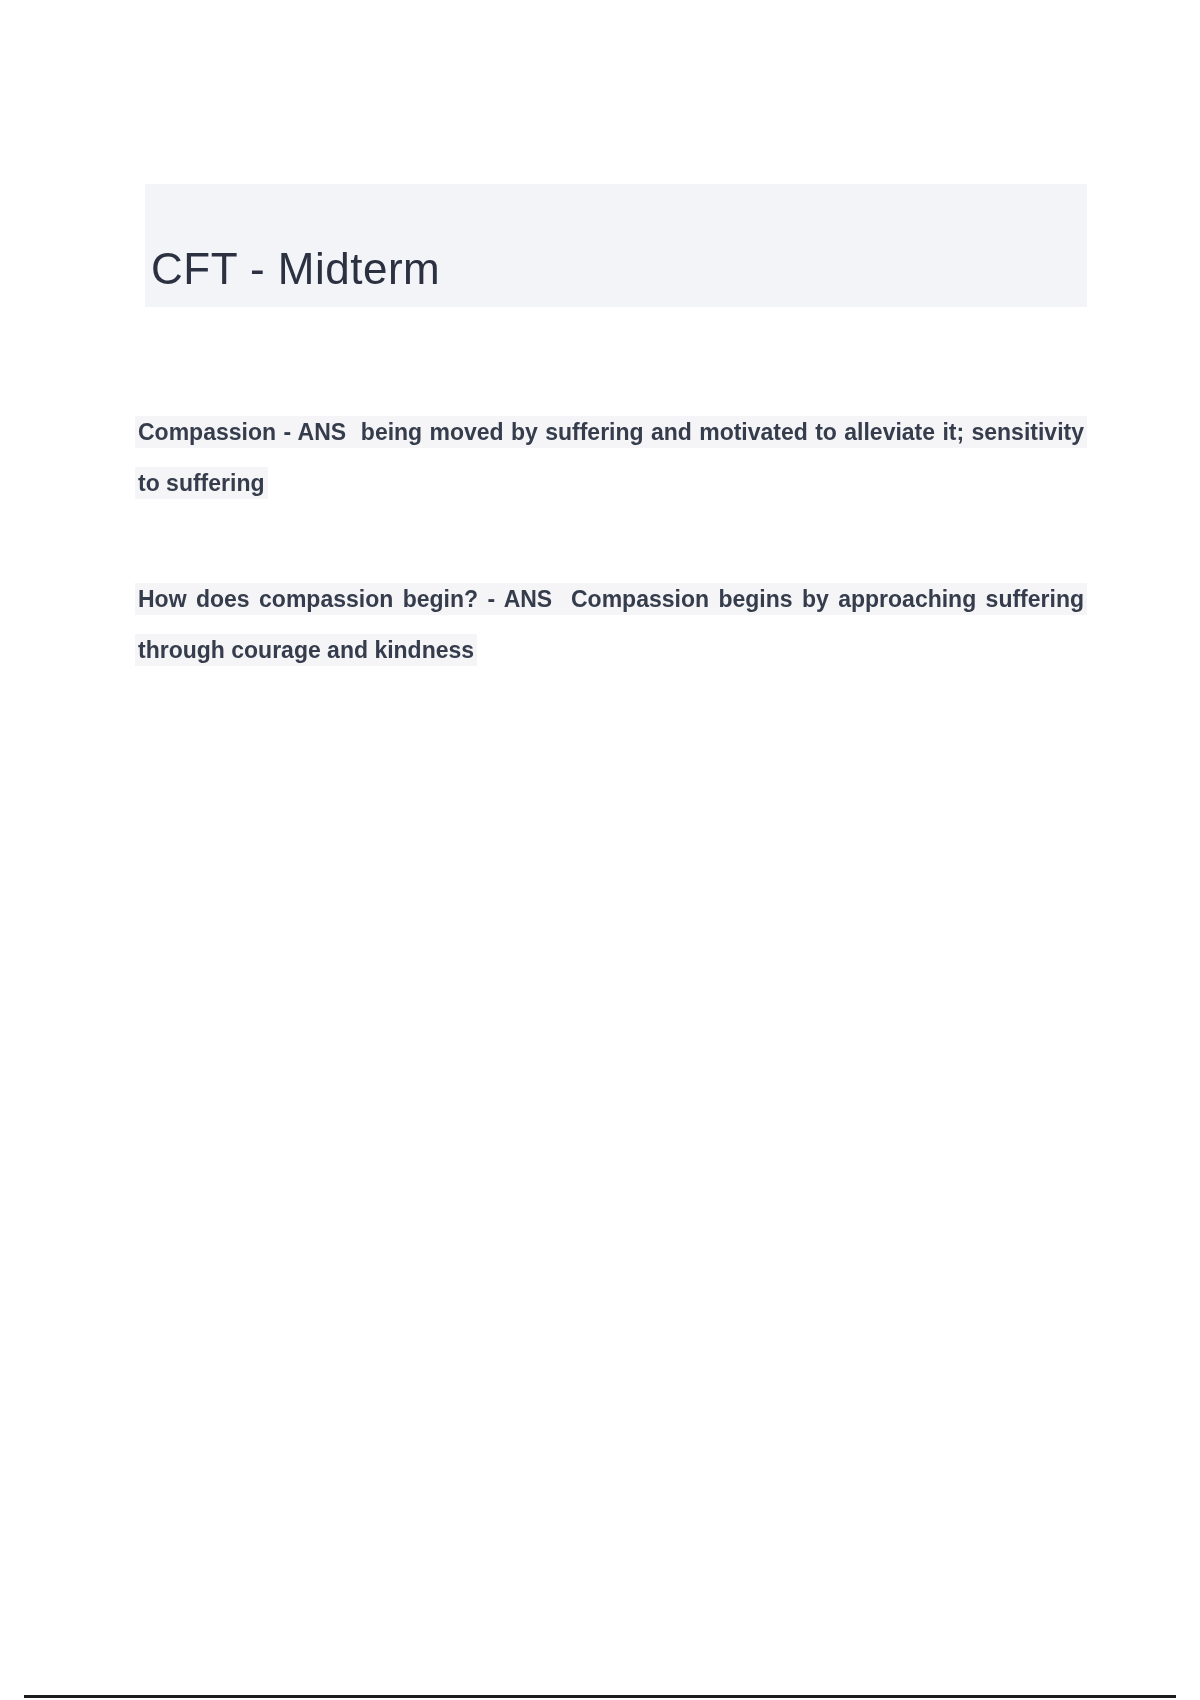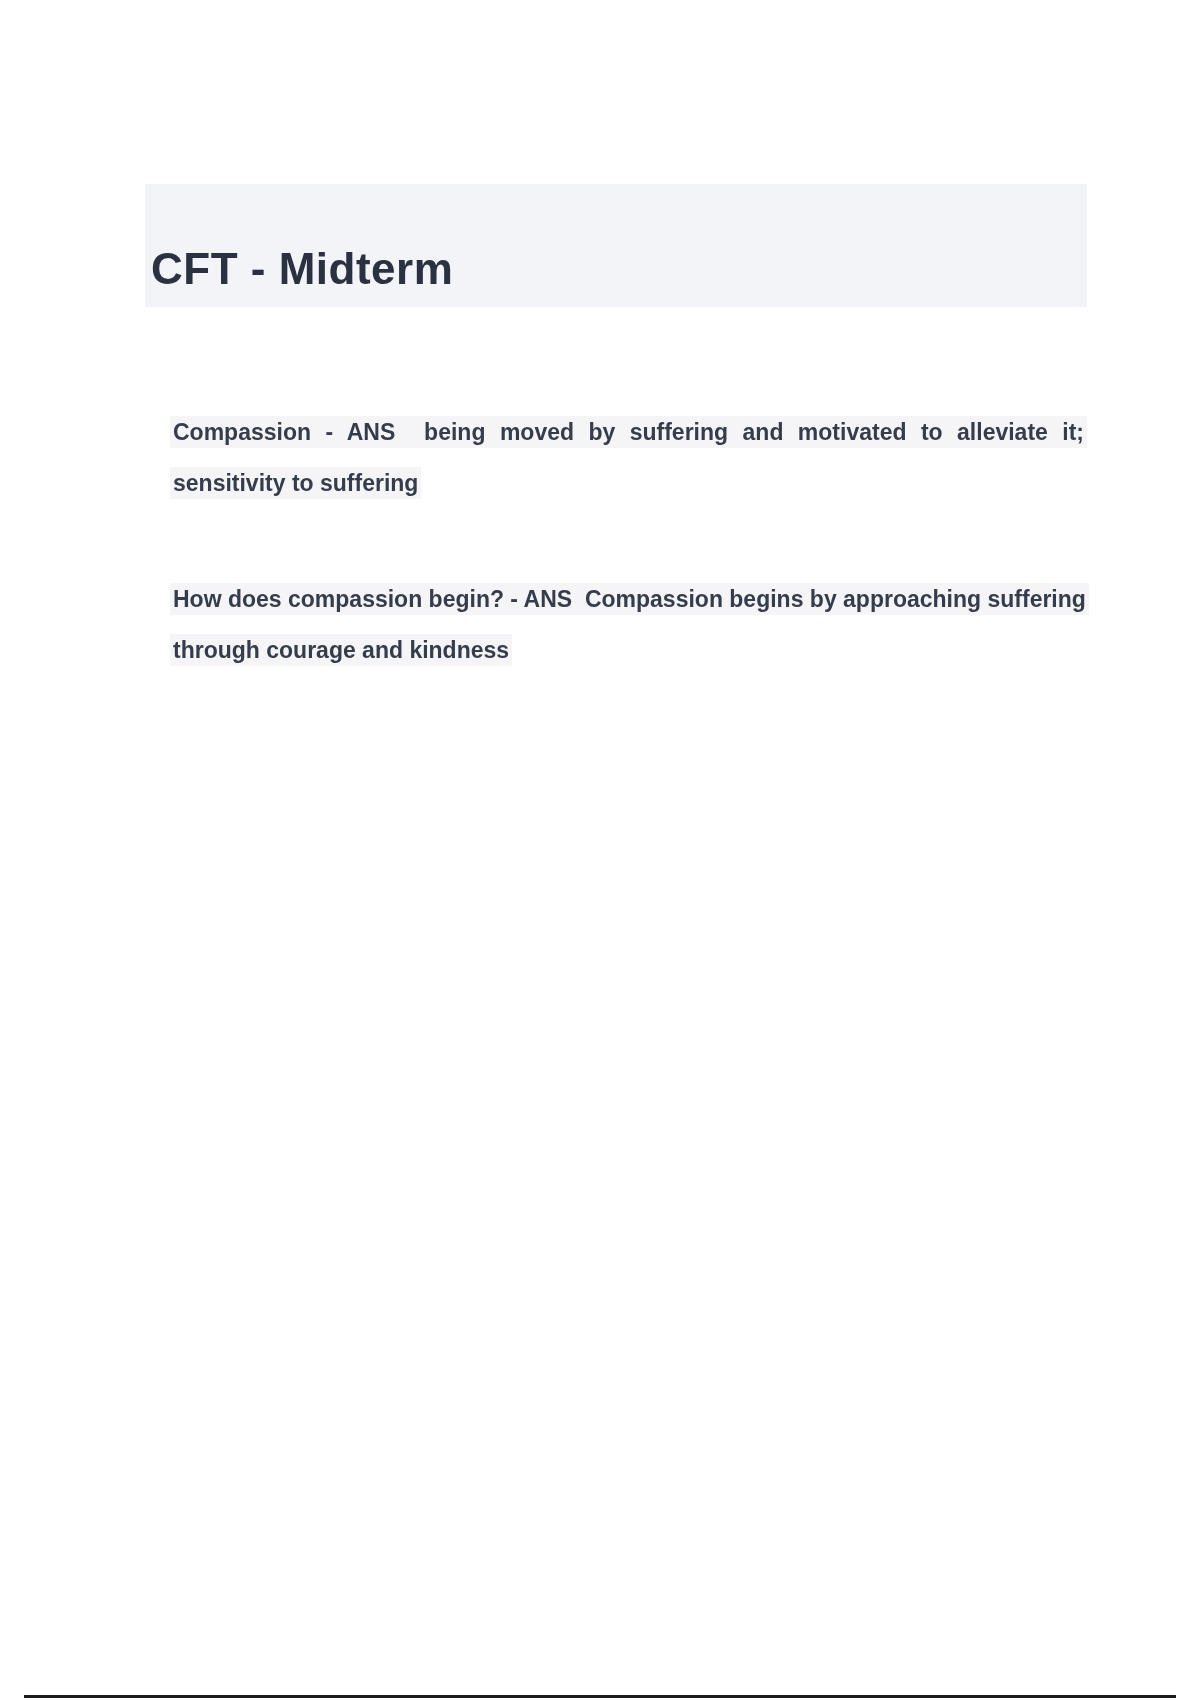--- a/index.html
+++ b/index.html
@@ -27,27 +27,26 @@
     height: 123px;
     background: var(--title-block-bg, #f3f4f8);
     display: flex;
     align-items: flex-end;
     padding: 0 20px 16px 6px;
   }
   .title-block h1 {
     margin: 0;
     font-size: 44px;
     line-height: 1;
-    font-weight: bold;
+    font-weight: normal;
     letter-spacing: 0.5px;
     color: var(--title-text, #2b3140);
   }
   .doc-body {
     margin-top: 100px;
-    margin-left: 35px;
   }
   p.qa-paragraph {
     margin: 0 0 65px 0;
     font-size: 23px;
     line-height: 51px;
     font-weight: bold;
     text-align: justify;
     color: var(--text, #353c4b);
   }
   p.qa-paragraph:last-child {

